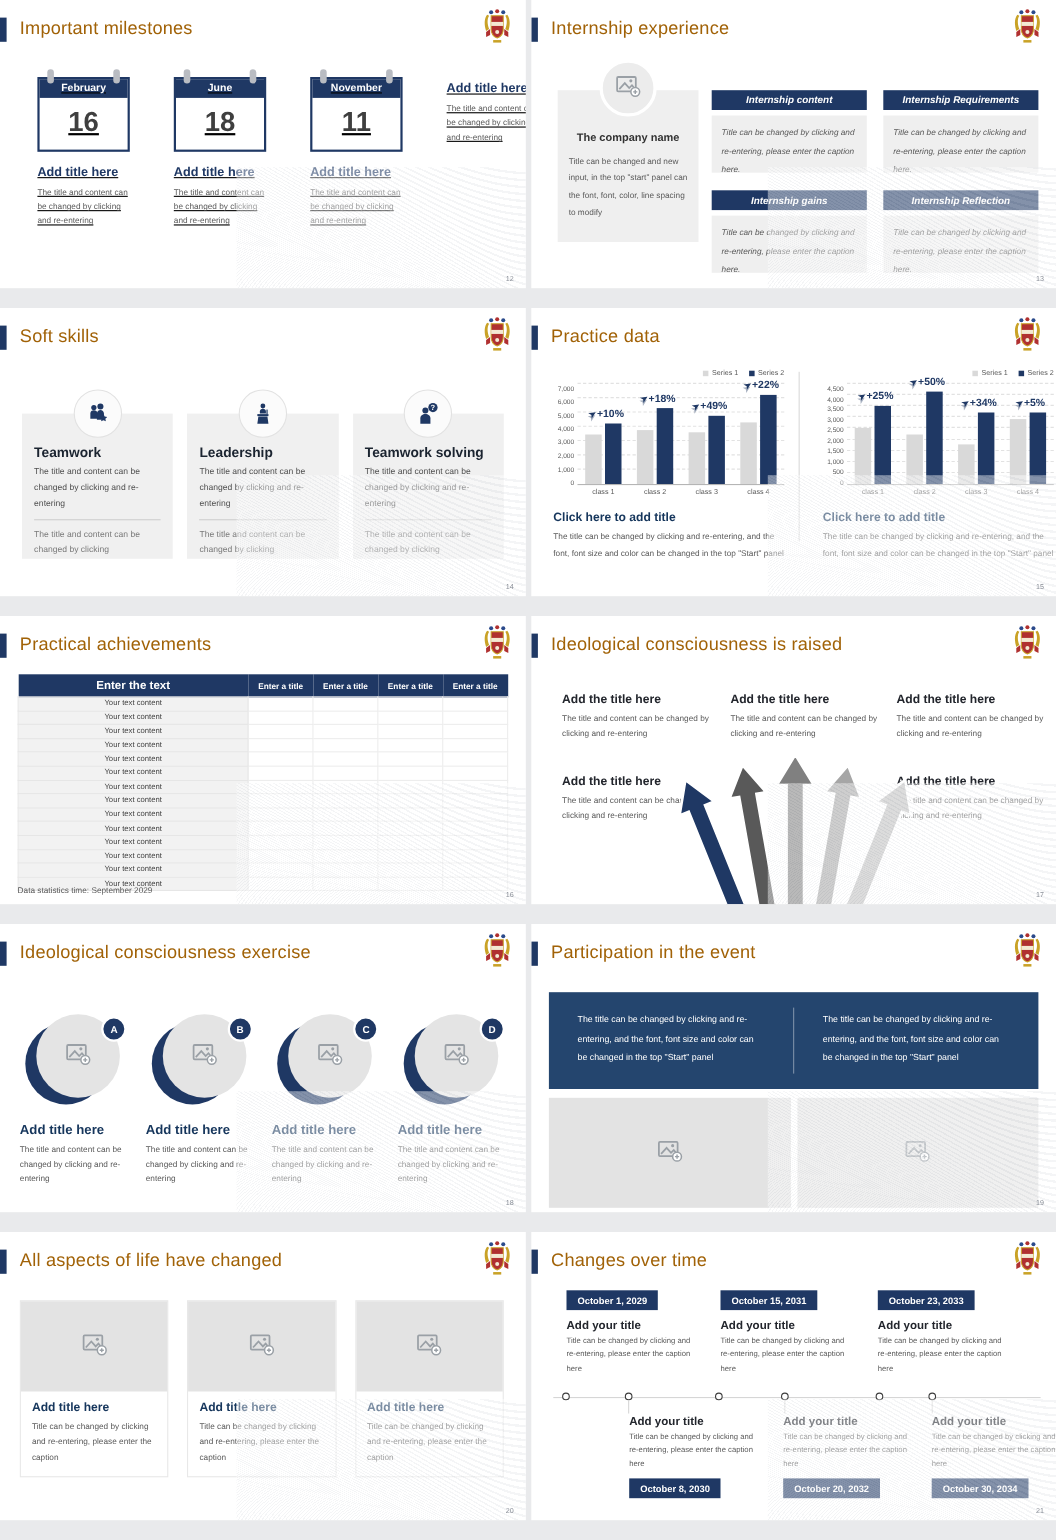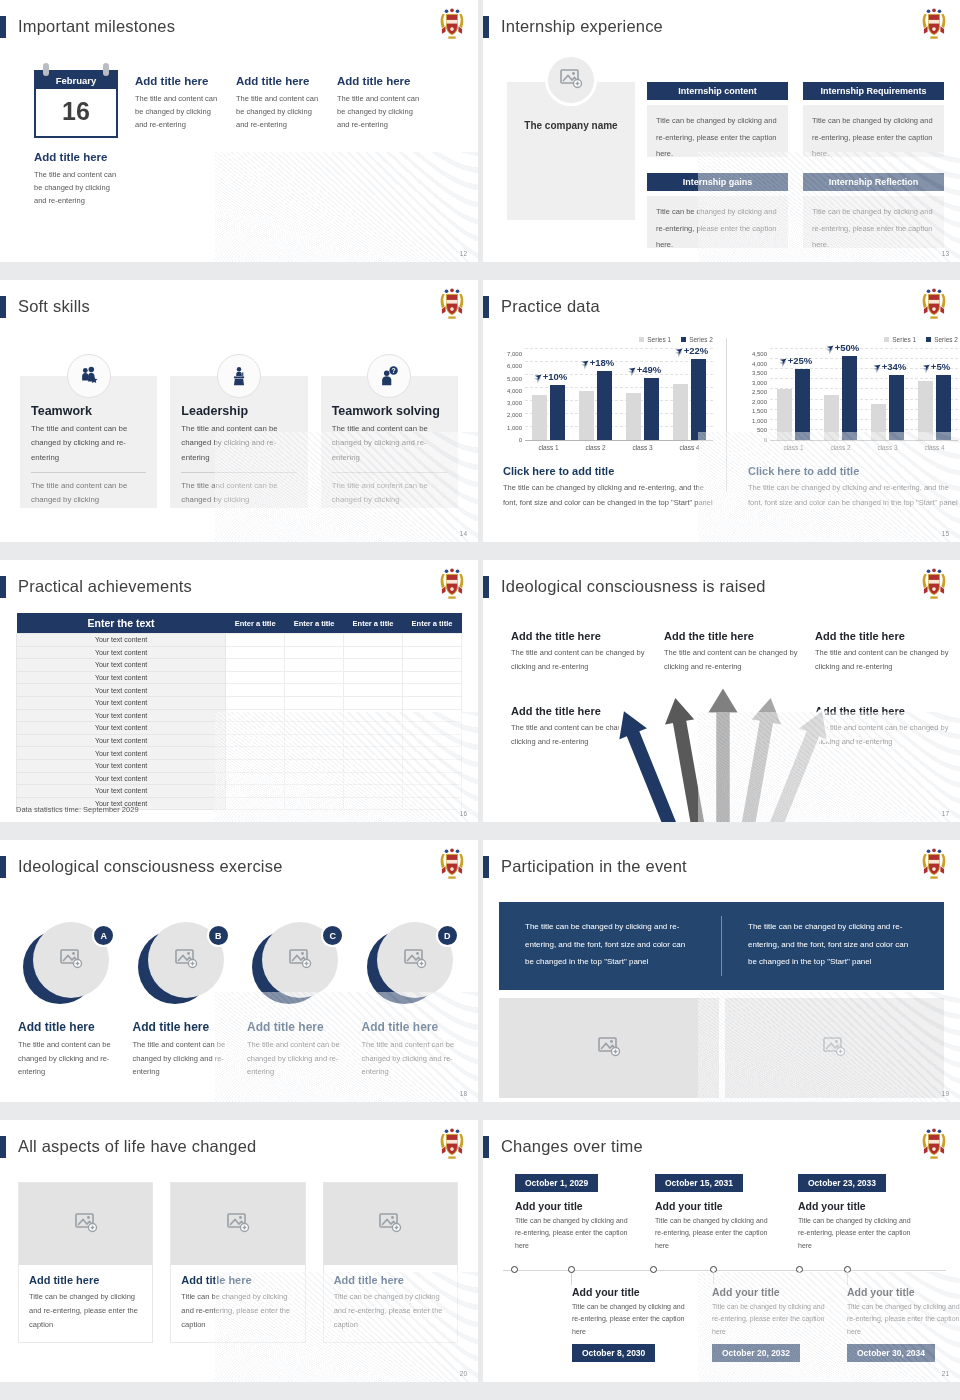--- a/index.html
+++ b/index.html
@@ -1,40 +1,40 @@
 <!DOCTYPE html>
 <html><head>
 <meta charset="utf-8">
 <style>
   html,body{margin:0;padding:0;background:#e9eaec;}
   *{box-sizing:border-box;font-family:"Liberation Sans",sans-serif;}
   .grid{width:960px;height:1400px;display:grid;grid-template-columns:478px 477px;grid-auto-rows:262px;gap:18px 5px;background:#e9eaec;}
   .slide{position:relative;background:#fff;overflow:hidden;}
   .accent{position:absolute;left:0;top:16px;width:6px;height:22px;background:#1F3864;}
-  .stitle{position:absolute;left:18px;top:17px;font-size:16.5px;color:#404040;letter-spacing:.2px;}
+  .stitle{position:absolute;left:18px;top:17px;font-size:16.5px;color:#a16207;letter-spacing:.2px;}
   .crest{position:absolute;right:11px;top:8px;width:30px;height:33px;}
   .pagenum{position:absolute;right:11px;bottom:5px;font-size:6.5px;color:#8a8f98;}
   .wave{position:absolute;right:0;bottom:0;width:55%;height:42%;opacity:.45;pointer-events:none;
         background:repeating-radial-gradient(ellipse 130% 110% at 102% 118%, #ffffff 0 2px, #e7e9ec 2px 3px);}
   
-  .cal-row{position:absolute;left:34px;right:24px;top:62px;display:flex;gap:17px;}
+  .cal-row{position:absolute;left:34px;right:24px;top:62px;display:flex;gap:40px;text-decoration:underline;}
   .cal-item{width:84px;}
   .cal{position:relative;border:2px solid #1F3864;background:#fff;margin-top:8px;}
   .ring{position:absolute;top:-9px;width:6px;height:13px;border-radius:3px;background:#b9bcc2;}
   .ring.l{left:7px}.ring.r{right:7px}
   .cal-head{background:#1F3864;color:#fff;font-weight:bold;font-size:9.5px;text-align:center;padding:3px 0;}
   .cal-day{font-size:25px;font-weight:bold;color:#3f3f3f;text-align:center;padding:8px 0 10px;}
   .cal-title{margin-top:13px;font-size:11.5px;font-weight:bold;color:#1F3864;}
   .cal-cap{margin-top:5px;font-size:7.5px;color:#595959;line-height:1.75;width:86px;}
   
   .co-card{position:absolute;left:24px;top:82px;width:128px;height:138px;background:#efefef;padding:38px 10px 0;}
   .co-circle{position:absolute;left:50%;top:-28px;transform:translateX(-50%);width:52px;height:52px;border-radius:50%;background:#ececec;border:3px solid #fff;display:flex;align-items:center;justify-content:center;}
   .co-name{font-size:10px;font-weight:bold;color:#333;text-align:center;}
   .co-cap{margin-top:8px;font-size:7.5px;color:#595959;line-height:2.05;}
-  .in-grid{position:absolute;left:164px;right:16px;top:82px;display:grid;grid-template-columns:1fr 1fr;gap:16px 15px;}
+  .in-grid{position:absolute;left:164px;right:16px;top:82px;display:grid;grid-template-columns:1fr 1fr;gap:16px 15px;font-style:italic;}
   .in-banner{background:#1F3864;color:#fff;font-weight:bold;font-size:9px;text-align:center;padding:4px 0;}
   .in-body{background:#efefef;margin-top:5px;padding:8px 9px;font-size:7.5px;color:#595959;line-height:2.2;height:52px;}
   
   .sk-row{position:absolute;left:20px;right:20px;top:96px;display:flex;gap:13px;}
   .sk-card{flex:1;background:#f0f0f0;padding:28px 11px 30px;position:relative;height:132px;}
   .sk-circle{position:absolute;left:50%;top:-22px;transform:translateX(-50%);width:44px;height:44px;border-radius:50%;background:#fbfbfb;border:1px solid #e2e2e2;display:flex;align-items:center;justify-content:center;}
   .sk-title{font-size:12.5px;font-weight:bold;color:#1b2430;}
   .sk-cap{margin-top:4px;font-size:7.8px;color:#4f4f4f;line-height:1.85;border-bottom:1px solid #cfcfcf;padding-bottom:7px;}
   .sk-cap2{margin-top:6px;font-size:7.8px;color:#7a7a7a;line-height:1.75;}
   
@@ -133,24 +133,36 @@
         <div class="cal">
             <span class="ring l"></span>
             <span class="ring r"></span>
           <div class="cal-head">February</div>
           <div class="cal-day">16</div>
           </div>
         <div class="cal-title">Add title here</div>
         <div class="cal-cap">The title and content can be changed by clicking and re-entering</div>
       </div>
       <div class="cal-item">
+        <div class="cal">
+            <span class="ring l"></span>
+            <span class="ring r"></span>
+          <div class="cal-head">June</div>
+          <div class="cal-day">18</div>
+          </div>
         <div class="cal-title">Add title here</div>
         <div class="cal-cap">The title and content can be changed by clicking and re-entering</div>
       </div>
       <div class="cal-item">
+        <div class="cal">
+            <span class="ring l"></span>
+            <span class="ring r"></span>
+          <div class="cal-head">November</div>
+          <div class="cal-day">11</div>
+          </div>
         <div class="cal-title">Add title here</div>
         <div class="cal-cap">The title and content can be changed by clicking and re-entering</div>
       </div>
       <div class="cal-item">
         <div class="cal-title">Add title here</div>
         <div class="cal-cap">The title and content can be changed by clicking and re-entering</div>
       </div>
     </div>
     <div class="wave"></div>
     <div class="pagenum">12</div>
@@ -182,20 +194,21 @@
   <svg viewBox="0 0 24 22" width="24" height="22">
     <rect x="2" y="3" width="17" height="13" rx="1" fill="none" stroke="#9aa0a6" stroke-width="1.6"></rect>
     <circle cx="14.5" cy="6.5" r="1.4" fill="#9aa0a6"></circle>
     <path d="M4 14 L9 8.5 L13 13 L15.5 10.5 L18 13.5" fill="none" stroke="#9aa0a6" stroke-width="1.6"></path>
     <circle cx="18.5" cy="16.5" r="4" fill="#fff" stroke="#9aa0a6" stroke-width="1.4"></circle>
     <path d="M18.5 14.6 v3.8 M16.6 16.5 h3.8" stroke="#9aa0a6" stroke-width="1.3"></path>
   </svg>
 </span>
         </div>
       <div class="co-name">The company name</div>
+      <div class="co-cap">Title can be changed and new input, in the top "start" panel can the font, font, color, line spacing to modify</div>
     </div>
     <div class="in-grid">
       <div>
         <div class="in-banner">Internship content</div>
         <div class="in-body">Title can be changed by clicking and re-entering, please enter the caption here.</div>
       </div>
       <div>
         <div class="in-banner">Internship Requirements</div>
         <div class="in-body">Title can be changed by clicking and re-entering, please enter the caption here.</div>
       </div>

